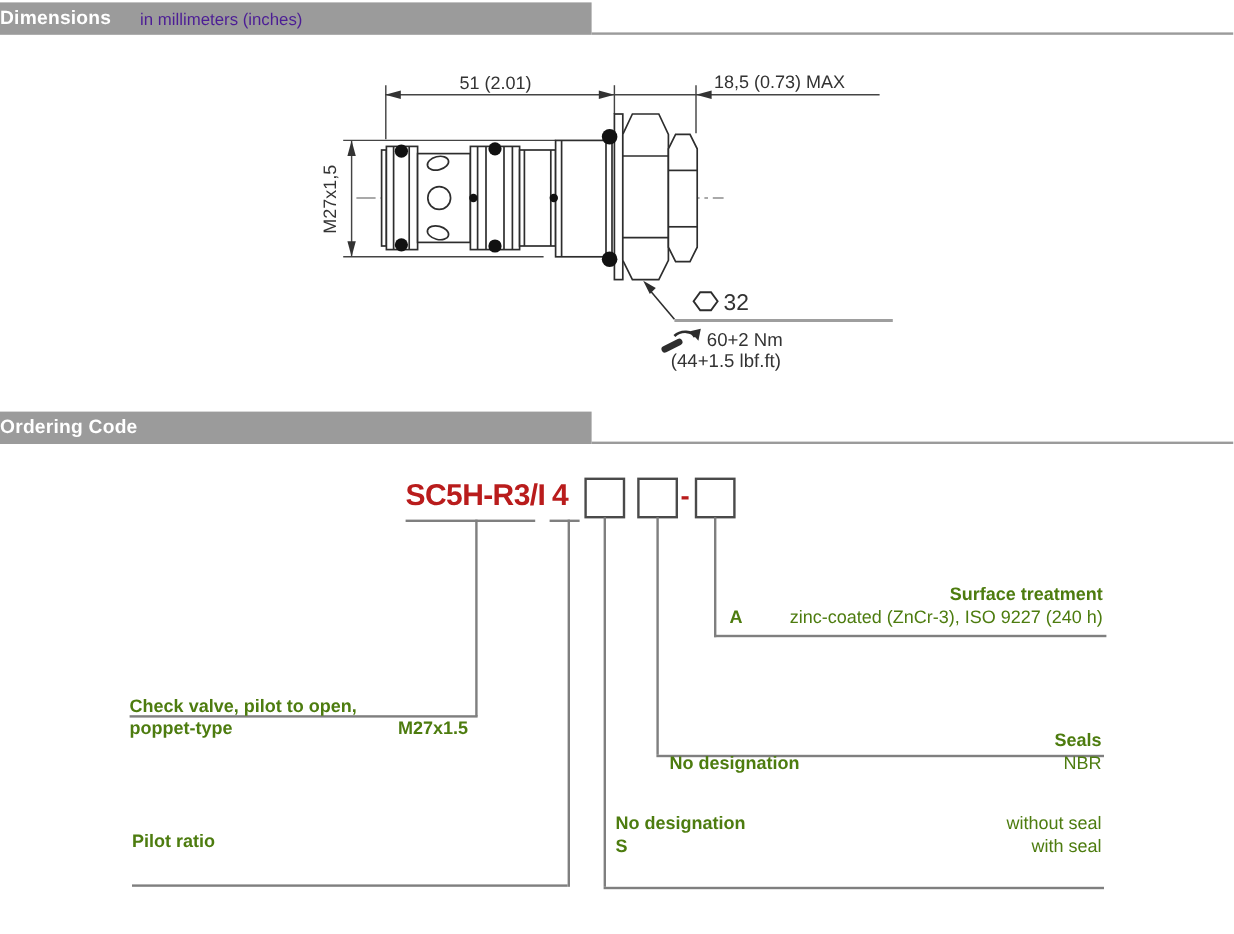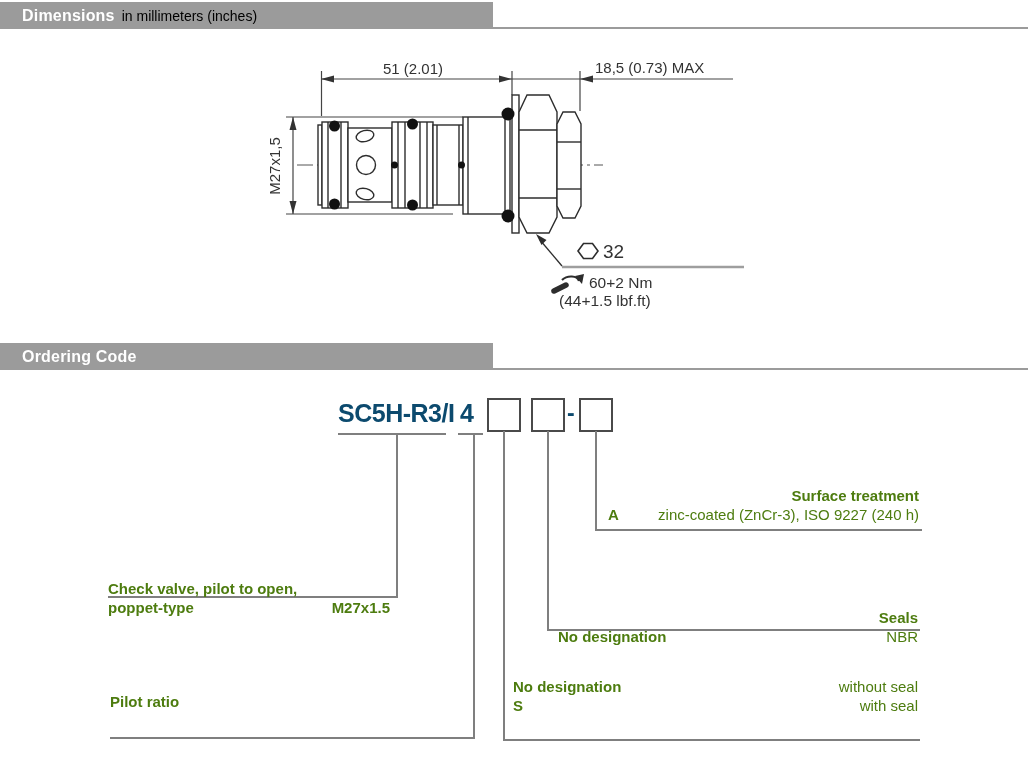--- a/index.html
+++ b/index.html
@@ -2,26 +2,26 @@
 <html><head>
 <meta charset="utf-8">
 <style>
   html,body{margin:0;padding:0;background:#fff;}
   #page{
     position:relative;width:1028px;height:778px;background:#fff;overflow:hidden;
     font-family:"Liberation Sans",sans-serif;color:#3f4a52;
   }
   
   .bar{position:absolute;left:0;width:493px;height:27px;background:#9b9b9b;
-       display:flex;align-items:center;padding-left:22px;box-sizing:border-box;}
+       display:flex;align-items:center;box-sizing:border-box;}
   .bar .t{font-weight:bold;font-size:16px;color:#ffffff;letter-spacing:.2px;}
-  .bar .s{font-size:14px;color:#000000;margin-left:7px;}
+  .bar .s{font-size:14px;color:#4c1d95;margin-left:24px;}
   .bar-ext{position:absolute;height:2px;background:#9b9b9b;}
   
-  .code-main{position:absolute;font-weight:bold;font-size:25px;letter-spacing:-0.5px;color:#0c4a6e;}
+  .code-main{position:absolute;font-weight:bold;font-size:25px;letter-spacing:-0.5px;color:#b91c1c;}
   .code-box{position:absolute;width:30px;height:30px;border:2px solid #4a4a4a;background:#fff;}
   .ln{position:absolute;background:#7f7f7f;}
   .blk{position:absolute;font-size:15px;line-height:19px;color:#4d7c0f;}
   .blk .row{display:flex;justify-content:space-between;}
   .blk .r{text-align:right;}
   .b{font-weight:bold;}
   
   svg text{font-family:"Liberation Sans",sans-serif;fill:#333;}
 </style>
 </head>

